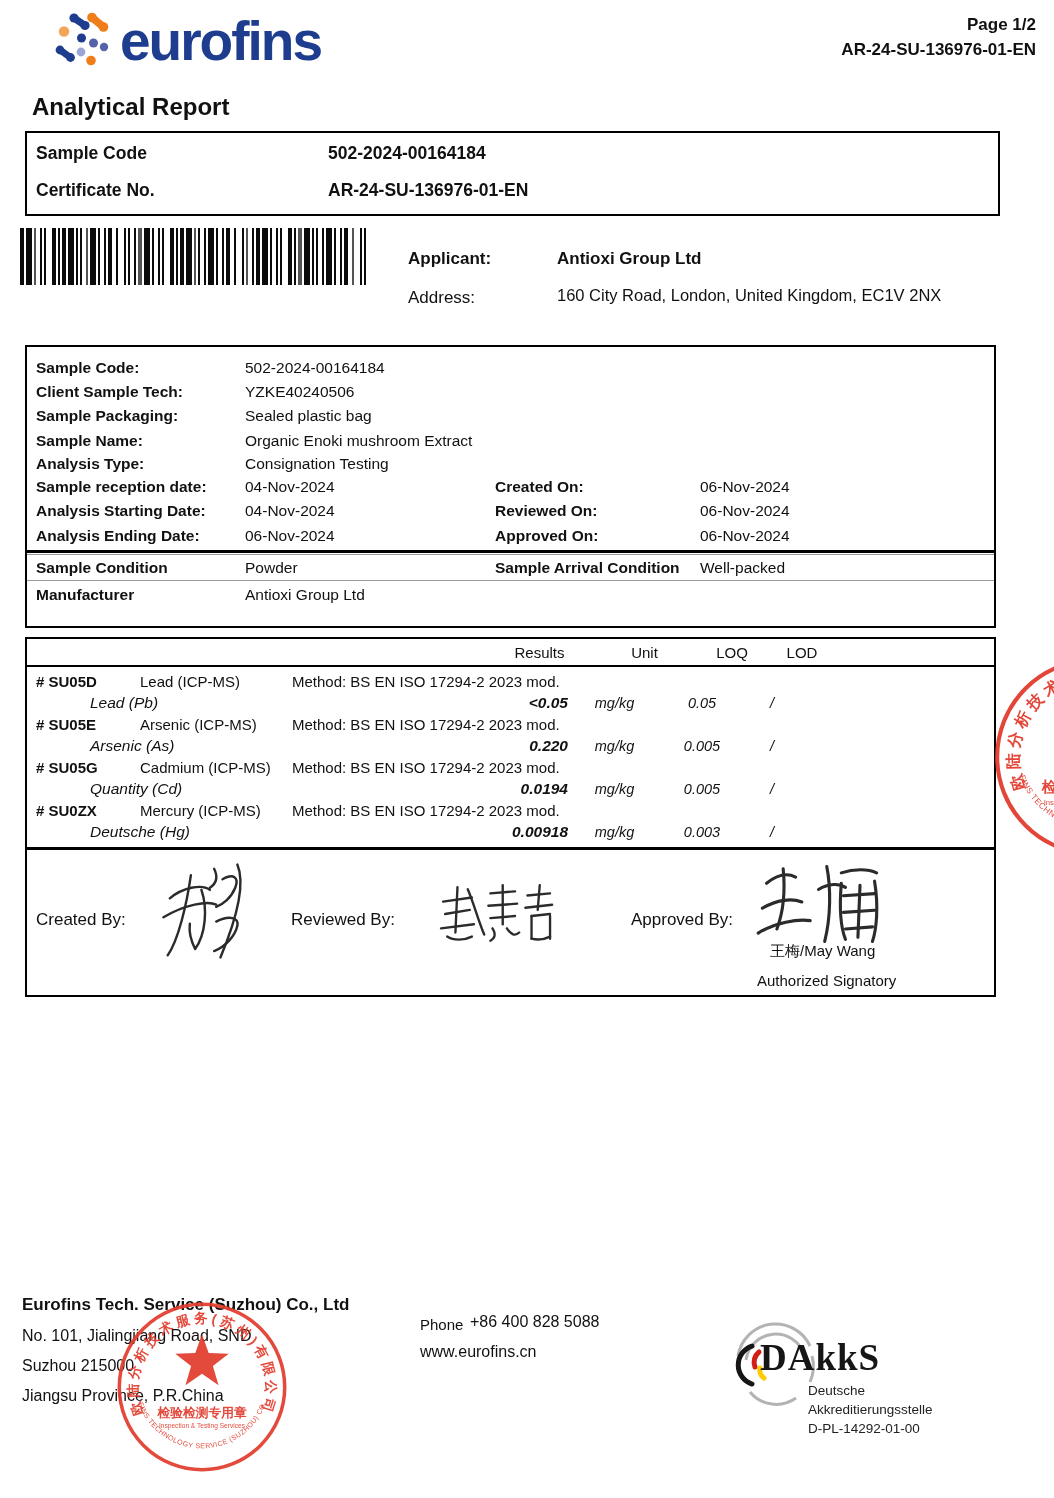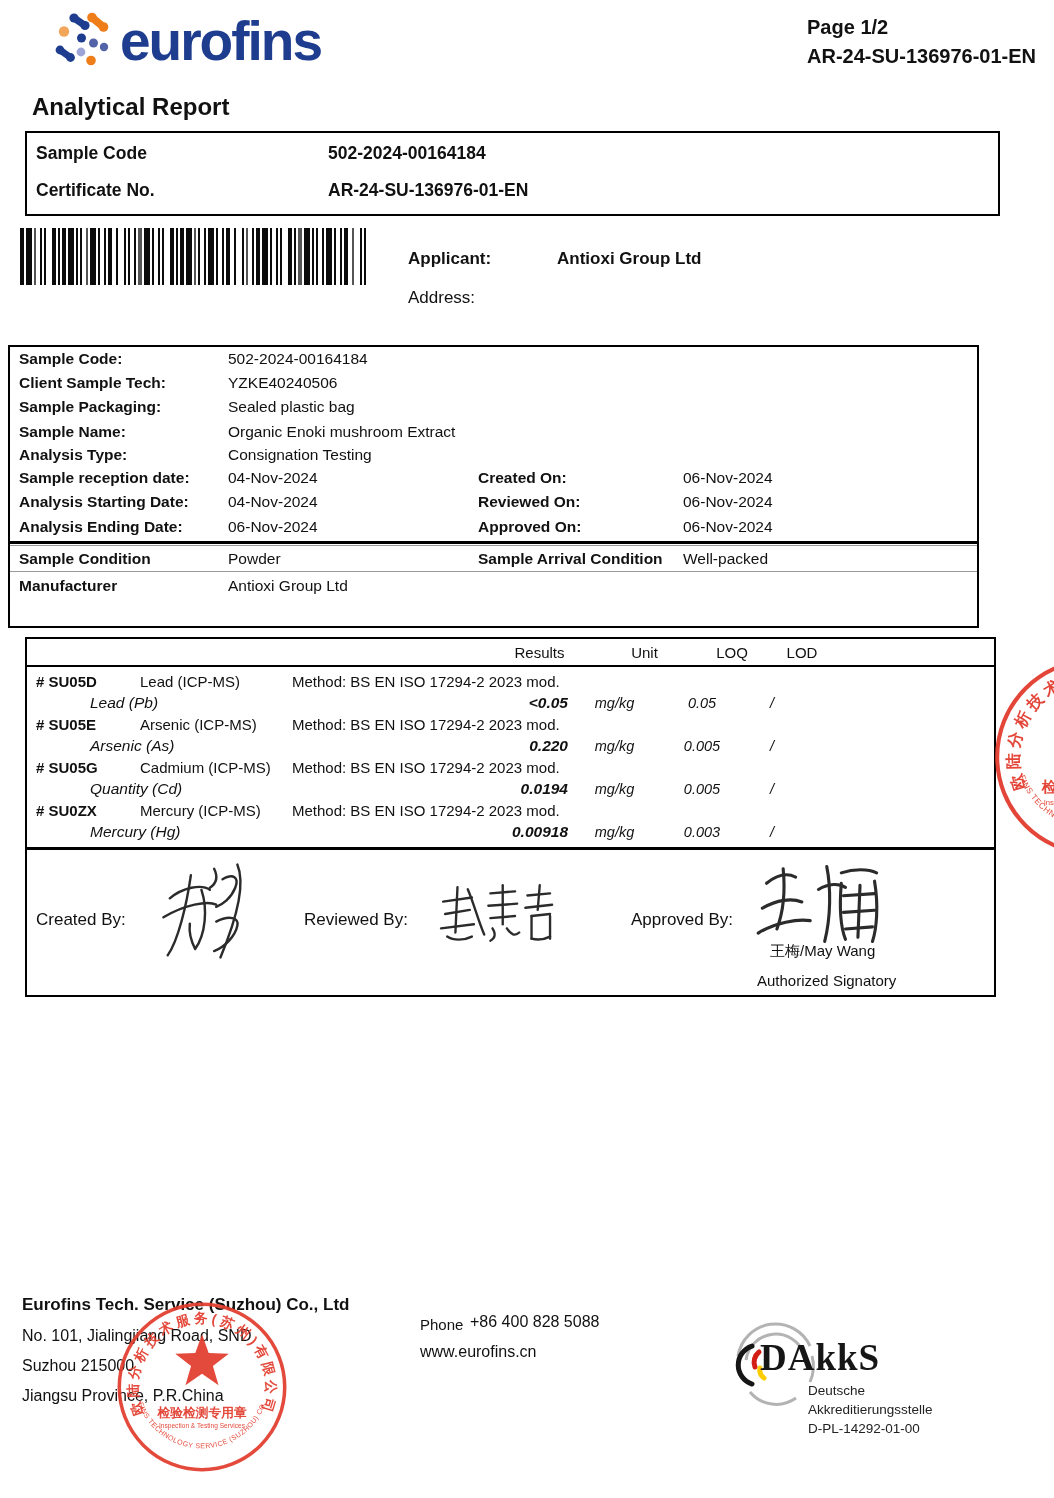--- a/index.html
+++ b/index.html
@@ -2,21 +2,21 @@
 <html><head>
 <meta charset="utf-8">
 <style>
   html,body{margin:0;padding:0;background:#ffffff;}
   body{font-family:"Liberation Sans","DejaVu Sans",sans-serif;color:#111;}
   #page{position:relative;width:1054px;height:1498px;background:#fff;overflow:hidden;}
   .abs{position:absolute;}
   .b{font-weight:bold;}
   
   #brand-text{font-size:55px;font-weight:bold;letter-spacing:-2px;line-height:1;}
-  #pageinfo{font-size:20px;font-weight:bold;line-height:1.45;}
+  #pageinfo{text-align:right;font-size:17px;font-weight:bold;line-height:1.45;}
   #report-title{font-size:24px;font-weight:bold;}
   
   .box{border:2px solid #000;background:#fff;}
   .crow{display:grid;grid-template-columns:292px 1fr;align-items:center;height:37px;padding-left:9px;font-size:17.5px;font-weight:bold;}
   
   .applbl{font-size:17px;}
   .applval{font-size:16.5px;}
   
   .irow{display:grid;grid-template-columns:209px 250px 205px 1fr;align-items:center;padding-left:9px;font-size:15.5px;height:24px;}
   .irow .lab{font-weight:bold;}
@@ -203,22 +203,23 @@
       <div style="width: 6px; flex: 0 0 auto; background: transparent;"></div>
       <div style="width: 2px; flex: 0 0 auto; background: rgb(11, 11, 11);"></div>
       <div style="width: 2px; flex: 0 0 auto; background: transparent;"></div>
       <div style="width: 2px; flex: 0 0 auto; background: rgb(11, 11, 11);"></div>
       <div style="width: 4px; flex: 0 0 auto; background: transparent;"></div>
     </div>
 
   <div class="abs applbl b" style="left:408px;top:249px;">Applicant:</div>
   <div class="abs applbl b" style="left:557px;top:249px;">Antioxi Group Ltd</div>
   <div class="abs applbl" style="left:408px;top:288px;">Address:</div>
-
-  <div class="abs box" style="left:8px;top:345px;width:971px;height:283px;box-sizing:border-box;">
+  <div class="abs applval" style="left:557px;top:286px;">160 City Road, London, United Kingdom, EC1V 2NX</div>
+
+  <div class="abs box" style="left:25px;top:345px;width:971px;height:283px;padding-top:9px;box-sizing:border-box;">
 
     <div class="irow">
       <div class="lab">Sample Code:</div>
       <div>502-2024-00164184</div>
         <div></div>
         <div></div>
     </div>
     <div class="irow">
       <div class="lab">Client Sample Tech:</div>
       <div>YZKE40240506</div>
@@ -333,21 +334,21 @@
       <div class="lod">/</div>
         <div></div>
     </div>
 
     <div class="mrow">
       <div class="tcode"># SU0ZX</div>
       <div class="tname">Mercury (ICP-MS)</div>
       <div>Method: BS EN ISO 17294-2 2023 mod.</div>
     </div>
     <div class="vrow">
-      <div class="analyte">Mercury (Hg)</div>
+      <div class="analyte">Deutsche (Hg)</div>
       <div class="res">0.00918</div>
       <div class="unit">mg/kg</div>
       <div class="lod" style="text-align:center;font-size:14.5px;">0.003</div>
       <div class="lod">/</div>
         <div></div>
     </div>
 
     <div style="border-top:3px solid #000;margin-top:5px;"></div>
 
     <div class="abs sig-label" style="left:9px;top:271px;">Created By:</div>
@@ -355,21 +356,21 @@
       <path class="sig-path" d="M14,38 C26,28 44,24 52,30"></path>
       <path class="sig-path" d="M8,56 C28,44 50,40 58,44"></path>
       <path class="sig-path" d="M34,16 C30,44 22,78 12,92"></path>
       <path class="sig-path" d="M44,30 C50,48 48,72 38,86 C34,78 32,70 33,62"></path>
       <path class="sig-path" d="M56,10 C60,18 58,24 52,28"></path>
       <path class="sig-path" d="M64,20 C74,14 80,18 76,28 C72,38 64,44 58,46"></path>
       <path class="sig-path" d="M78,6 C84,20 82,46 62,94"></path>
       <path class="sig-path" d="M58,60 C70,54 80,56 78,64 C76,74 66,84 56,88"></path>
     </svg>
 
-    <div class="abs sig-label" style="left:264px;top:271px;margin-left:13px;">Reviewed By:</div>
+    <div class="abs sig-label" style="left:264px;top:271px;">Reviewed By:</div>
     <svg class="abs" style="left:405px;top:240px;" width="125" height="72" viewBox="0 0 120 70">
       <g class="sig-path">
         <path d="M10,22 L38,18"></path>
           <path d="M12,34 L36,30"></path>
           <path d="M8,48 L40,44"></path>
         <path d="M24,8 L22,52"></path>
           <path d="M14,56 C20,60 30,60 38,56"></path>
           <path d="M34,10 C40,24 44,40 50,54"></path>
         <path d="M56,14 L80,12"></path>
           <path d="M54,26 L82,24"></path>

